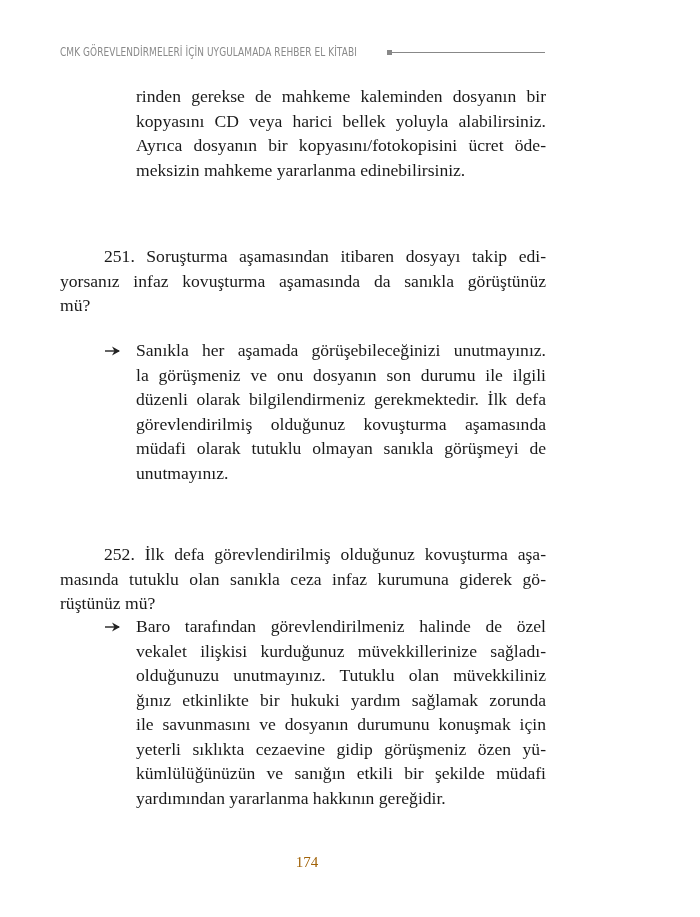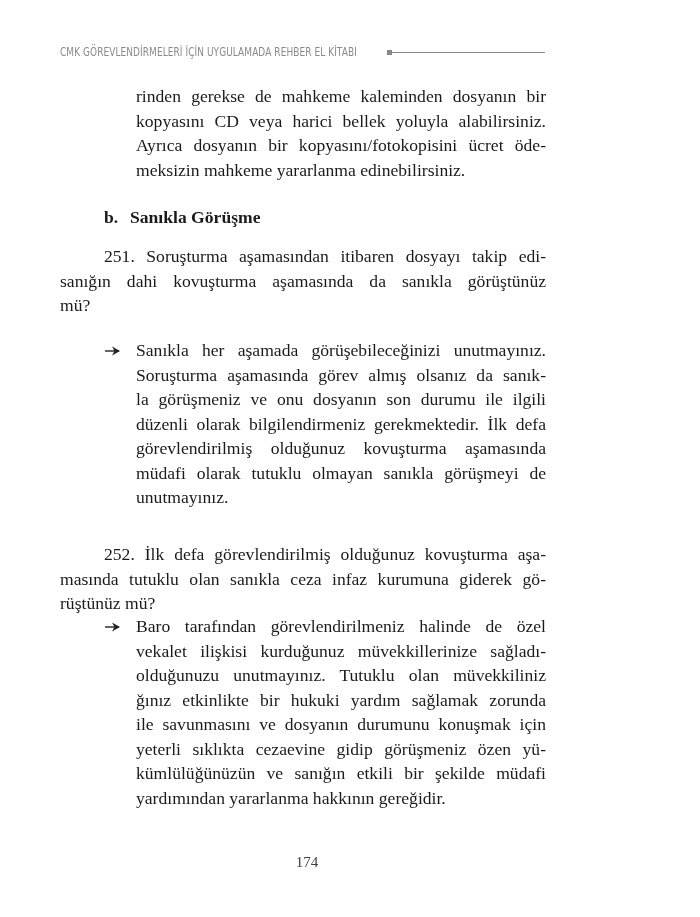--- a/index.html
+++ b/index.html
@@ -26,57 +26,53 @@
   #heading .letter { display: inline-block; width: 26px; }
   #q251 { left: 60px; top: 244px; width: 486px; }
   #b1 { left: 136px; top: 338px; width: 410px; }
   #q252 { left: 60px; top: 542px; width: 486px; }
   #b2 { left: 136px; top: 614px; width: 410px; }
   .qnum { font-weight: normal; }
   .indent { padding-left: 44px; }
   .arrow { position: absolute; left: 104px; width: 18px; height: 12px; }
   #arrow1 { top: 345px; }
   #arrow2 { top: 621px; }
-  .pagenum { position: absolute; left: 0; width: 614px; top: 854px; text-align: center; font-family: "Liberation Serif", serif; font-size: 15px; color: #404040; }
+  .pagenum { position: absolute; left: 0; width: 614px; top: 854px; text-align: center; font-family: "Liberation Serif", serif; font-size: 15px; color: #a16207; }
 </style>
 </head>
 <body>
 
 <div class="page">
 
   <div class="running-header">
     <span class="title">CMK GÖREVLENDİRMELERİ İÇİN UYGULAMADA REHBER EL KİTABI</span>
     <span class="square"></span>
     <span class="rule"></span>
   </div>
 
   <div id="cont" class="block text">
     <span class="line">rinden gerekse de mahkeme kaleminden dosyanın bir</span>
     <span class="line">kopyasını CD veya harici bellek yoluyla alabilirsiniz.</span>
     <span class="line">Ayrıca dosyanın bir kopyasını/fotokopisini ücret öde-</span>
     <span class="line last">meksizin mahkeme yararlanma edinebilirsiniz.</span>
   </div>
 
-  <div id="heading" class="block text">
-    <span class="letter">b.</span><span>Sanıkla Görüşme</span>
-  </div>
 
   <div id="q251" class="block text">
     <span class="line indent"><span class="qnum">251.</span> <span>Soruşturma aşamasından itibaren dosyayı takip edi-</span></span>
-    <span class="line">sanığın dahi kovuşturma aşamasında da sanıkla görüştünüz</span>
+    <span class="line">yorsanız infaz kovuşturma aşamasında da sanıkla görüştünüz</span>
     <span class="line last">mü?</span>
   </div>
 
   <svg id="arrow1" class="arrow" viewBox="0 0 18 12">
     <path d="M1 6 H15" stroke="#222" stroke-width="1.4" fill="none"></path>
     <path d="M8 1.5 L16 6 L8 10.5 L10.5 6 Z" fill="#222"></path>
   </svg>
   <div id="b1" class="block text">
     <span class="line">Sanıkla her aşamada görüşebileceğinizi unutmayınız.</span>
-    <span class="line">Soruşturma aşamasında görev almış olsanız da sanık-</span>
     <span class="line">la görüşmeniz ve onu dosyanın son durumu ile ilgili</span>
     <span class="line">düzenli olarak bilgilendirmeniz gerekmektedir. İlk defa</span>
     <span class="line">görevlendirilmiş olduğunuz kovuşturma aşamasında</span>
     <span class="line">müdafi olarak tutuklu olmayan sanıkla görüşmeyi de</span>
     <span class="line last">unutmayınız.</span>
   </div>
 
   <div id="q252" class="block text">
     <span class="line indent"><span class="qnum">252.</span> <span>İlk defa görevlendirilmiş olduğunuz kovuşturma aşa-</span></span>
     <span class="line">masında tutuklu olan sanıkla ceza infaz kurumuna giderek gö-</span>

